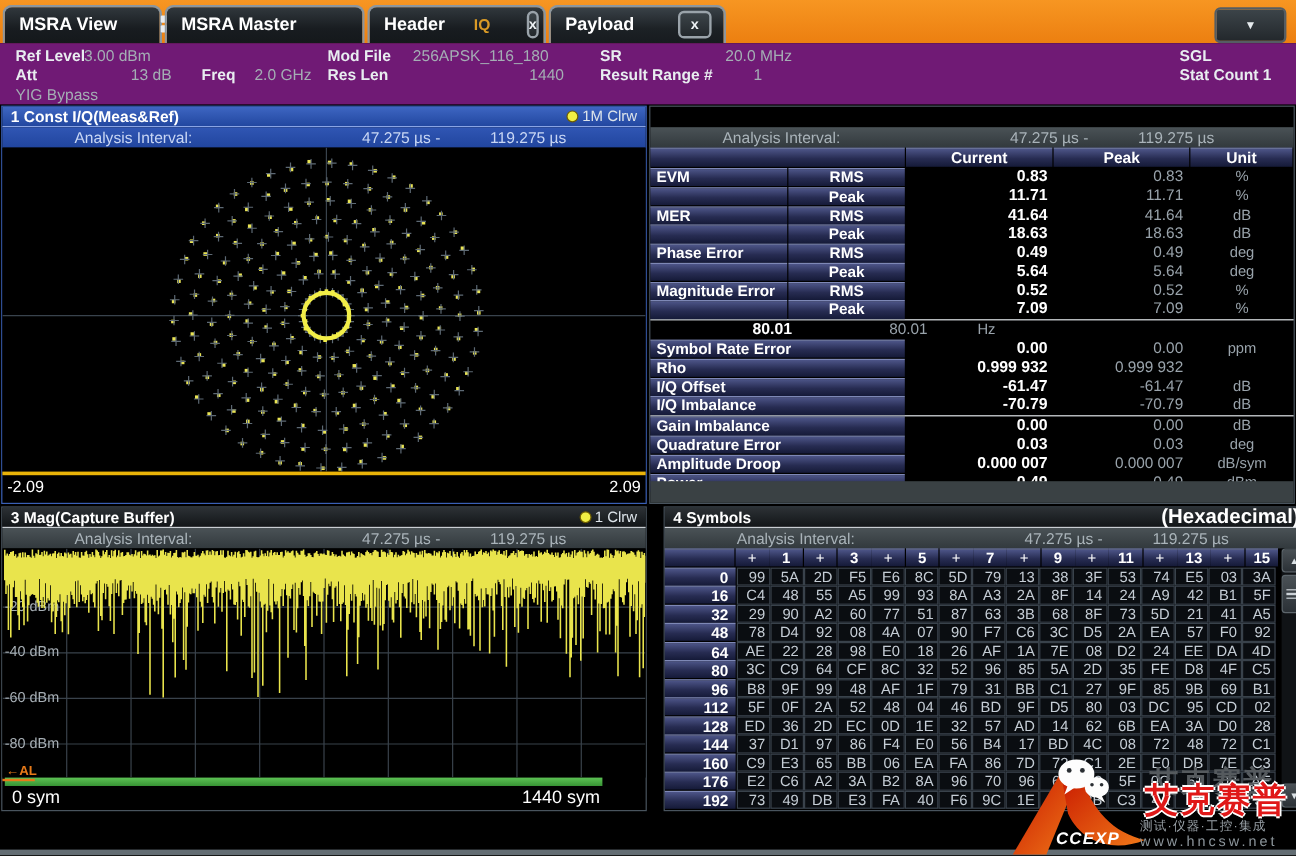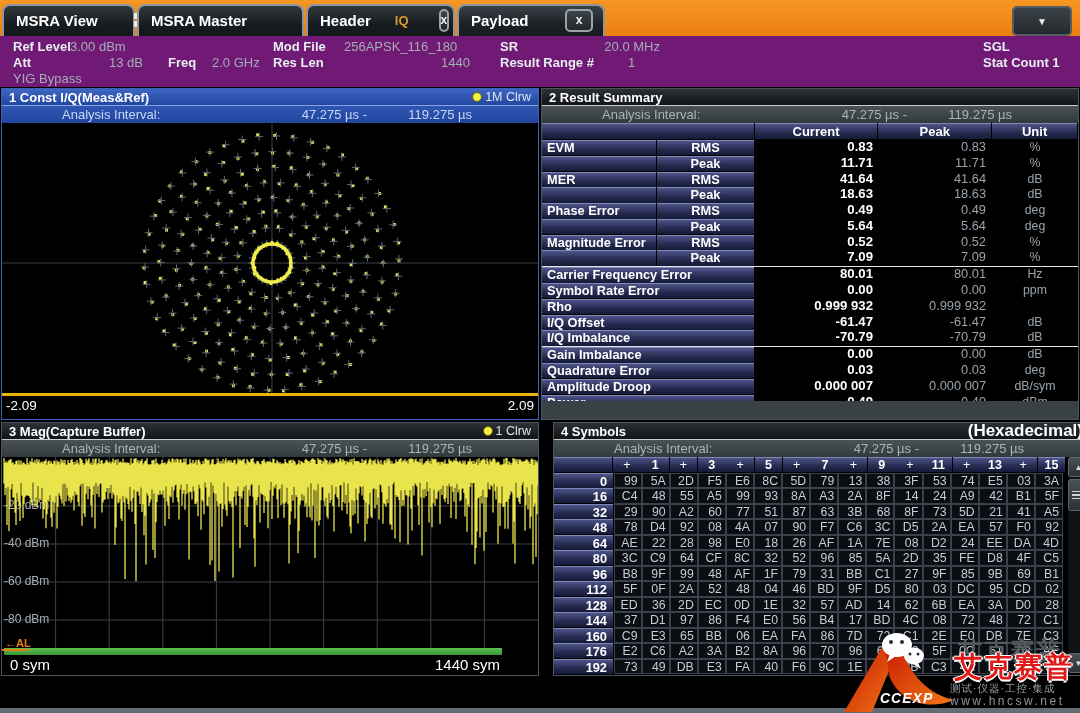--- a/index.html
+++ b/index.html
@@ -409,23 +409,20 @@
           <rect x="287.0" y="133.5" width="3" height="3" fill="#f2ee48"></rect>
         </svg>
     </div>
     <div class="const-axis" data-name="constellation-x-axis">
       <span class="xmin" data-name="x-min-label">-2.09</span>
       <span class="xmax" data-name="x-max-label">2.09</span>
     </div>
   </div>
 
   <div class="win" style="left:541px;top:88px;width:538px;height:332px;" data-name="window-result-summary">
-    <div class="wtitle" data-name="window-result-title">
-      <span data-name="window-title-text">2 Result Summary</span>
-    </div>
     <div class="wsub" data-name="analysis-interval-bar">
       <span class="ai-label">Analysis Interval:</span>
       <span class="ai-v1">47.275 µs -</span>
       <span class="ai-v2">119.275 µs</span>
     </div>
     <div class="rs-table" id="result-table" data-name="result-summary-table">
       <div class="rs-hdr" data-name="result-table-header">
         <div class="cell navy" style="width:212px;" data-name="header-blank-cell"></div>
         <div class="cell navy" style="width:123px;" data-name="header-current">Current</div>
         <div class="cell navy" style="width:113px;" data-name="header-peak">Peak</div>
@@ -482,21 +479,20 @@
             <div class="rs-unit" data-name="result-unit">%</div>
           </div>
           <div class="rs-row sep-after" data-name="result-row">
             <div class="rs-label navy" data-name="result-name-cell" style="width: 114px;"></div>
             <div class="rs-sub navy" data-name="result-sub-cell" style="width: 97px;">Peak</div>
             <div class="rs-cur" data-name="result-current-value">7.09</div>
             <div class="rs-peak" data-name="result-peak-value">7.09</div>
             <div class="rs-unit" data-name="result-unit">%</div>
           </div>
           <div class="rs-row" data-name="result-row">
-            <div class="rs-label navy" data-name="result-name-cell" style="width: 212px;">Carrier Frequency Error</div>
             <div class="rs-cur" data-name="result-current-value">80.01</div>
             <div class="rs-peak" data-name="result-peak-value">80.01</div>
             <div class="rs-unit" data-name="result-unit">Hz</div>
           </div>
           <div class="rs-row" data-name="result-row">
             <div class="rs-label navy" data-name="result-name-cell" style="width: 212px;">Symbol Rate Error</div>
             <div class="rs-cur" data-name="result-current-value">0.00</div>
             <div class="rs-peak" data-name="result-peak-value">0.00</div>
             <div class="rs-unit" data-name="result-unit">ppm</div>
           </div>

